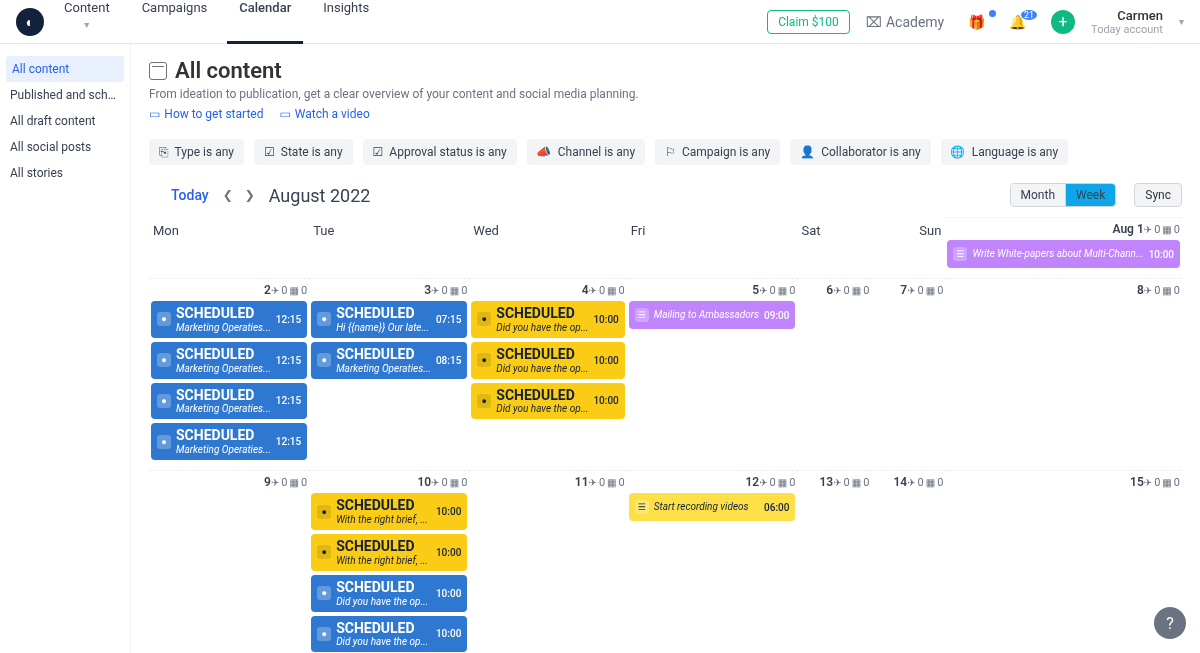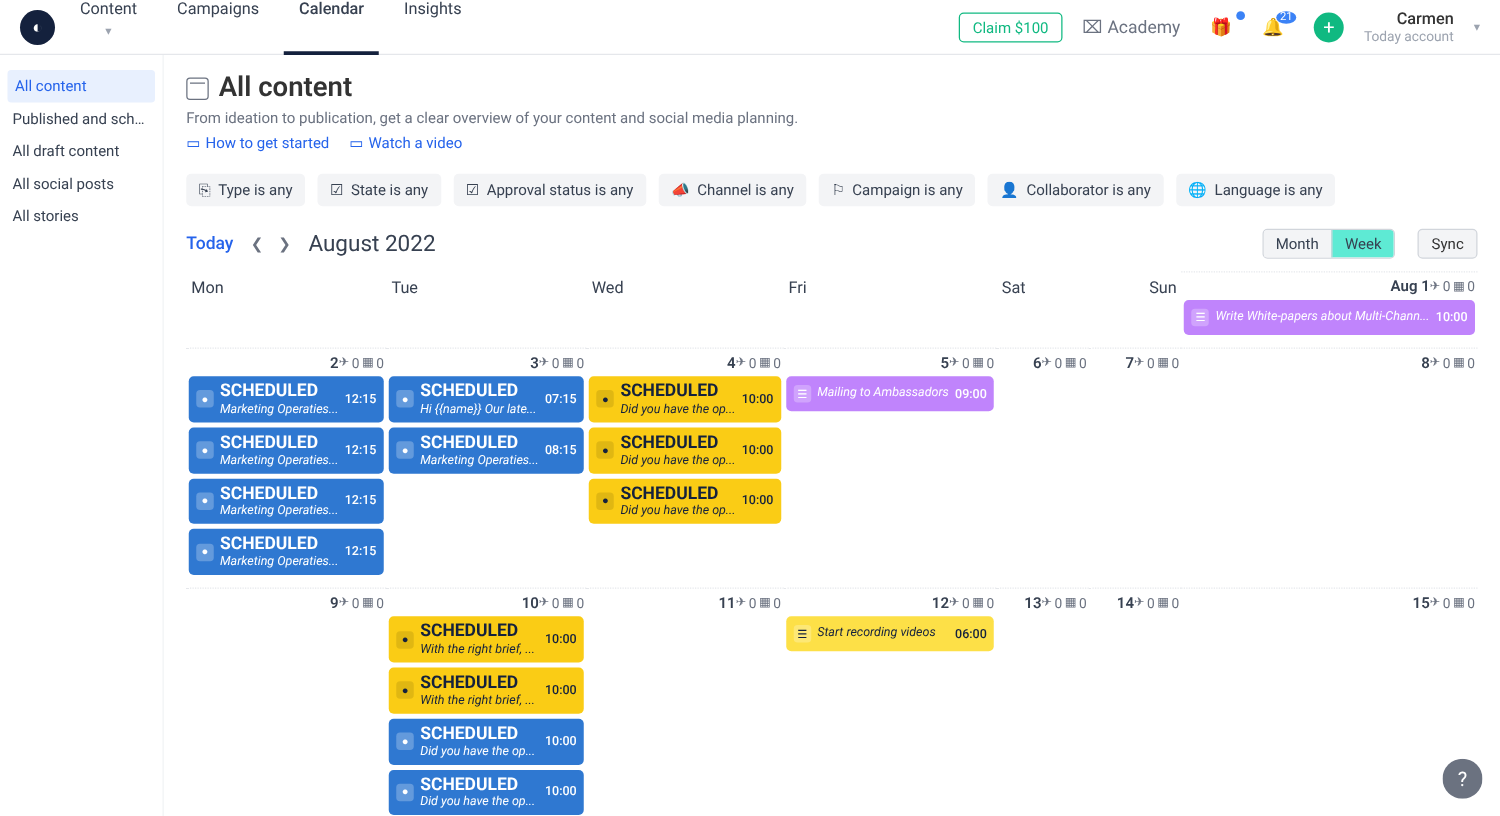--- a/index.html
+++ b/index.html
@@ -31,26 +31,26 @@
 .cal-ico::after { content: ''; position: absolute; top: 3px; left: 2px; right: 2px; height: 1.5px; background: #6b7280; }
 .page-title { font-size: 22px; font-weight: 600; }
 .page-sub { font-size: 12px; color: #6b7280; margin-top: 4px; }
 .help-links { display: flex; gap: 16px; margin-top: 6px; font-size: 12px; }
 .help-link { color: #2563eb; cursor: pointer; display: flex; align-items: center; gap: 4px; }
 
 .filters { display: flex; gap: 10px; margin: 18px 0; flex-wrap: wrap; }
 .filter-pill { background: #f3f4f6; padding: 6px 10px; border-radius: 4px; font-size: 12px; color: #374151; display: flex; align-items: center; gap: 6px; cursor: pointer; }
 
 .cal-toolbar { display: flex; align-items: center; gap: 10px; margin-bottom: 10px; }
-.today-link { color: #2563eb; font-size: 14px; font-weight: 500; cursor: pointer; }
+.today-link { color: #2563eb; font-size: 14px; font-weight: 500; cursor: pointer; margin-left: 22px; }
 .nav-arrows { display: flex; gap: 4px; }
 .nav-arrow { width: 18px; height: 18px; display: flex; align-items: center; justify-content: center; color: #6b7280; cursor: pointer; font-size: 12px; }
 .month-label { font-size: 18px; font-weight: 400; color: #374151; }
 .view-toggle { display: flex; border: 1px solid #d1d5db; border-radius: 4px; overflow: hidden; }
-.vt-btn { padding: 4px 10px; font-size: 12px; cursor: pointer; background: #5eead4; color: #374151; }
+.vt-btn { padding: 4px 10px; font-size: 12px; cursor: pointer; background: #0ea5e9; color: #374151; }
 .vt-btn + .vt-btn { border-left: 1px solid #d1d5db; }
 .vt-btn.active { background: #f3f4f6; }
 .sync-btn { padding: 4px 10px; font-size: 12px; background: #f3f4f6; border: 1px solid #d1d5db; border-radius: 4px; margin-left: 8px; cursor: pointer; }
 
 .cal-grid { display: grid; grid-template-columns: repeat(7, 1fr); }
 .dow { font-size: 13px; font-weight: 400; color: #374151; padding: 6px 4px; }
 .daycell { border-top: 1px dotted #e5e7eb; padding: 4px 2px 10px 2px; min-height: 40px; }
 .dayhead { display: flex; align-items: center; justify-content: flex-end; font-size: 12px; color: #6b7280; }
 .daynum { font-weight: 600; color: #374151; }
 .daystats { display: flex; align-items: center; gap: 2px; font-size: 11px; color: #6b7280; }

